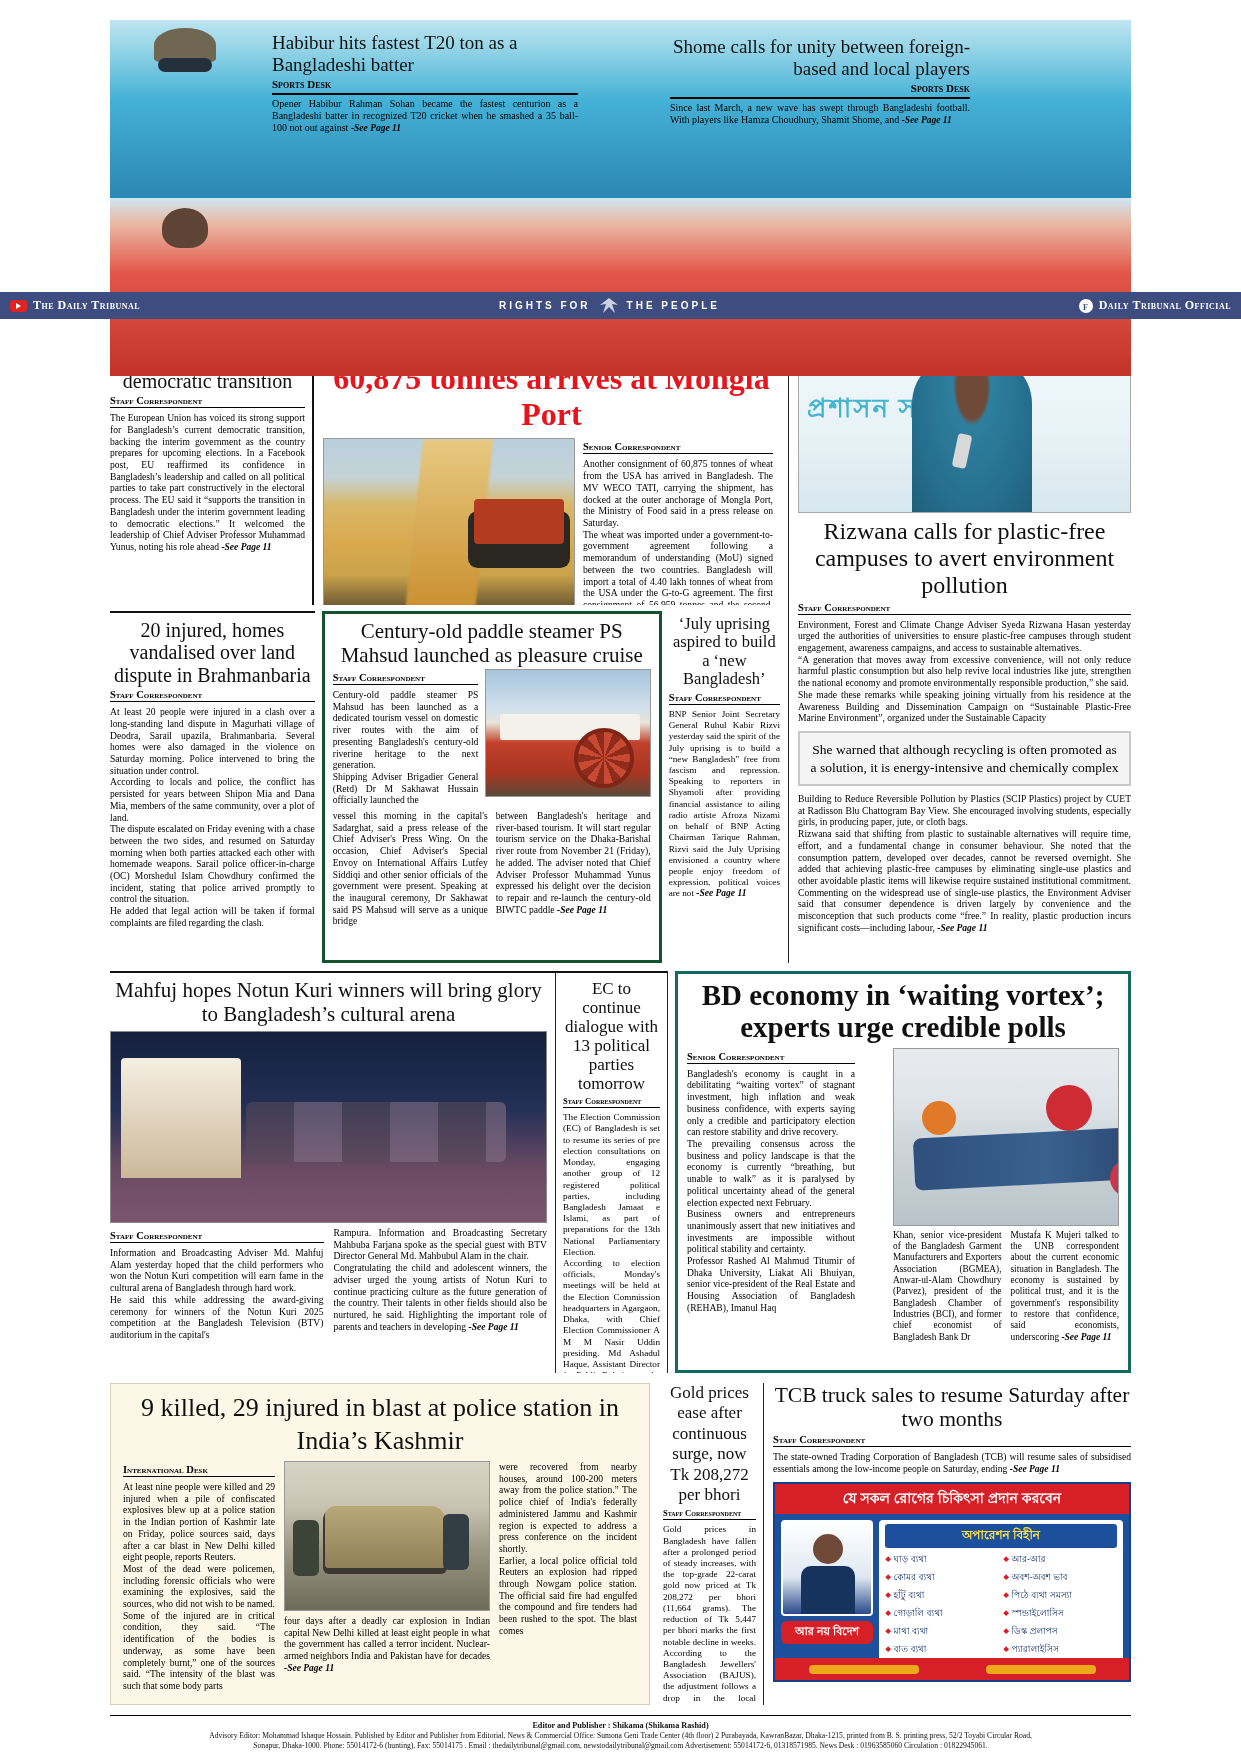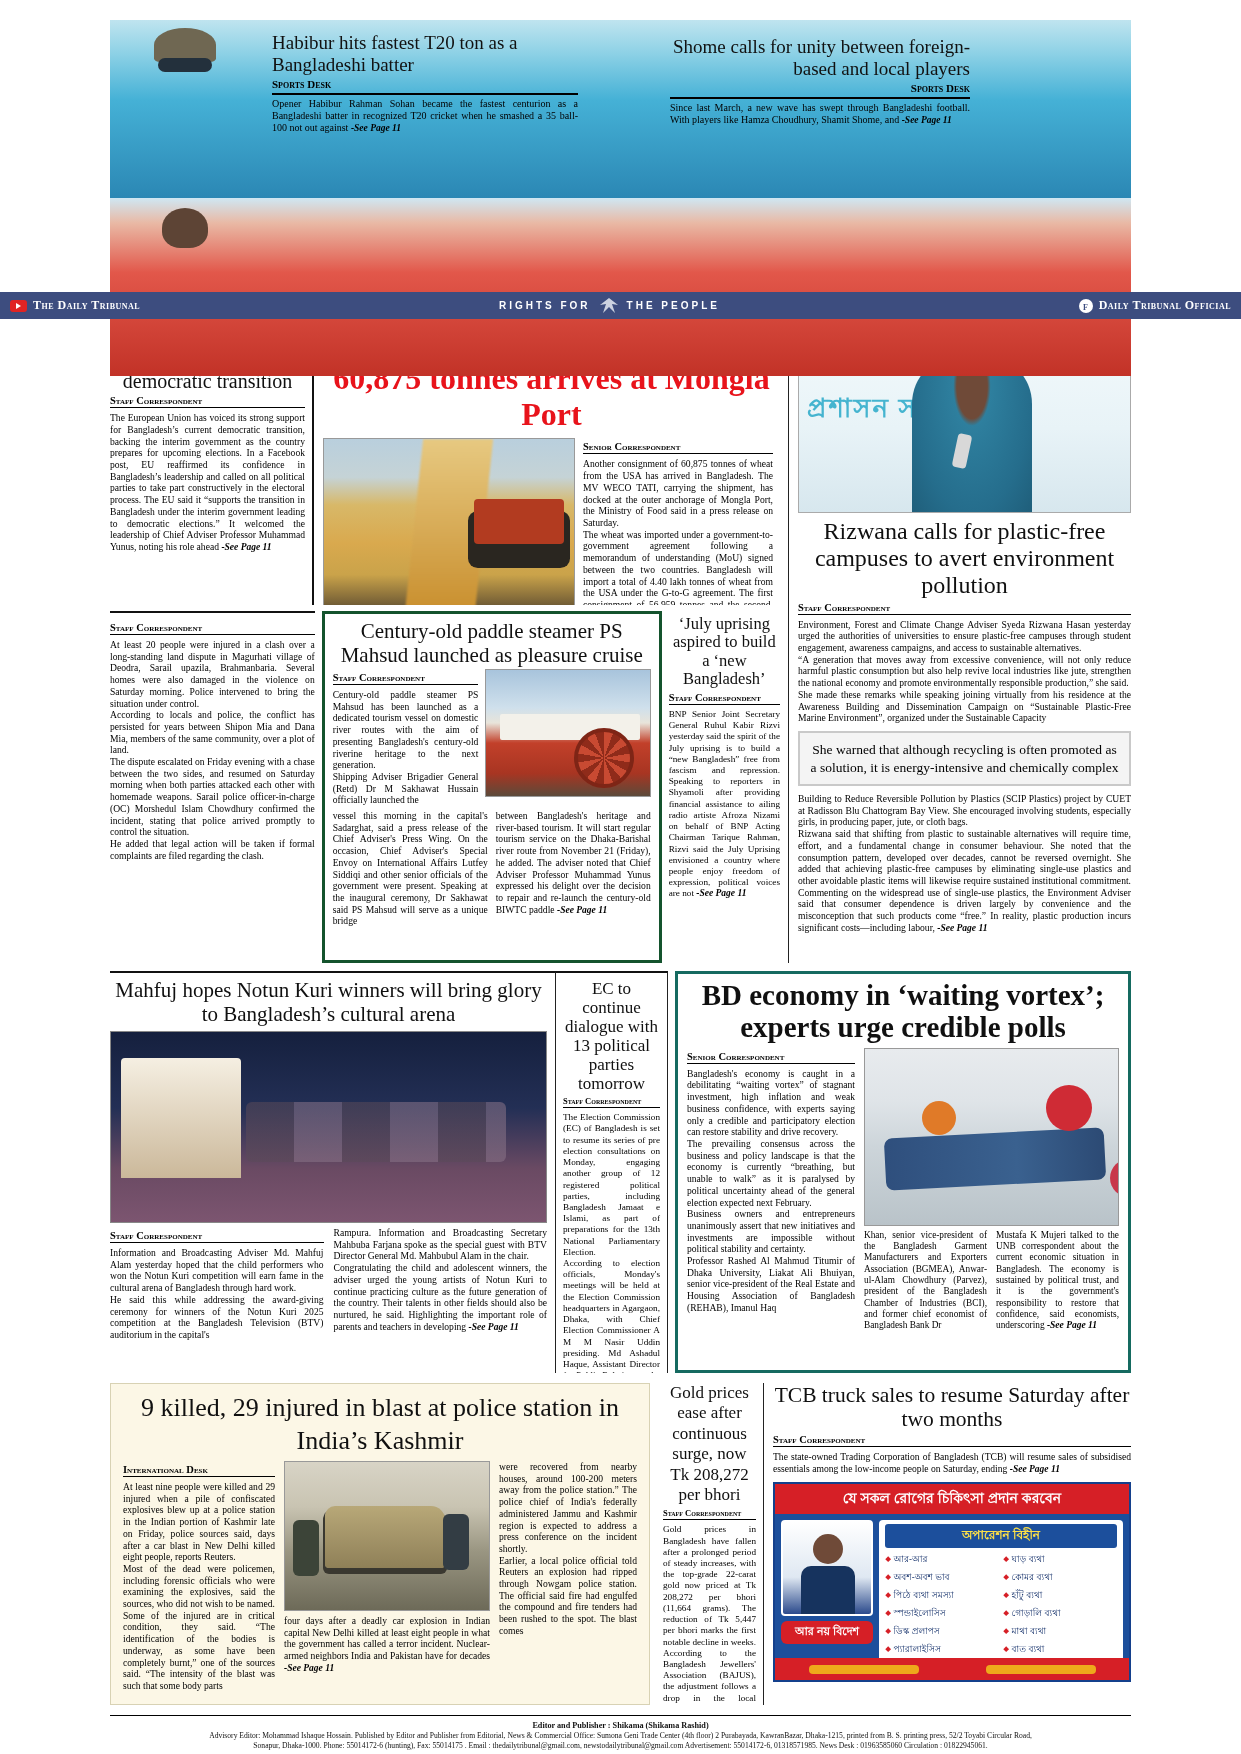--- a/index.html
+++ b/index.html
@@ -97,21 +97,21 @@
   .mahfuj-cols { display:flex; gap:10px; margin-top:4px; }
   .mahfuj-cols > div { width:50%; }
   .ec-col { width:112px; border-top:2.5px solid #111; padding:6px 7px 0 7px; border-right:1.5px solid #222; overflow:hidden; }
   .ec-head { font-size:17px; }
   .ec-col .byline { font-size:8.5px; }
   .ec-col .body { font-size:9.2px; }
   .econ-box { flex:1; border:3px solid #156a60; margin-left:7px; padding:6px 9px; overflow:hidden; }
   .econ-head { font-weight:bold; font-size:29px; line-height:1.1; }
   .econ-flex { display:flex; gap:9px; margin-top:4px; }
   .econ-main { width:168px; }
-  .econ-right { flex:1; }
+  .econ-right { flex:1;margin-left:29px; }
   .factory-img { height:178px; border:1px solid #999;
     background:linear-gradient(180deg,#e8ebee 0%,#dfe4e8 30%,#cdd5da 55%,#b9c3c9 100%); }
   .factory-img:before { content:""; position:absolute; left:20px; top:84px; width:220px; height:52px; background:linear-gradient(90deg,#2f4f7d,#3a618f 60%,#2c4a74); border-radius:8px; transform:rotate(-3deg); }
   .factory-img:after { content:""; position:absolute; right:26px; top:36px; width:46px; height:46px; border-radius:50%; background:#cf2b35; box-shadow:-130px 10px 0 -6px #e07a28, 60px 70px 0 -4px #c8374a; }
   .econ-bottom { display:flex; gap:9px; margin-top:4px; }
   .econ-bottom .body { width:50%; font-size:9.3px; }
 
   
   .main-bottom { display:flex; margin-top:10px; height:322px; }
   .kashmir-box { width:540px; background:#fcf7e6; border:1px solid #d8d2b4; padding:8px 12px; overflow:hidden; }
@@ -224,20 +224,21 @@
                 <div class="byline">Senior Correspondent</div>
                 <div class="body">Another consignment of 60,875 tonnes of wheat from the USA has arrived in Bangladesh. The MV WECO TATI, carrying the shipment, has docked at the outer anchorage of Mongla Port, the Ministry of Food said in a press release on Saturday.
 The wheat was imported under a government-to-government agreement following a memorandum of understanding (MoU) signed between the two countries. Bangladesh will import a total of 4.40 lakh tonnes of wheat from the USA under the G-to-G agreement. The first consignment of 56,959 tonnes and the second, containing 60,802 tonnes, reached Bangladesh on 25 October and 3 November, respectively. With the third shipment of 60,875 tonnes, a total of 1,78,636 tonnes of wheat has arrived in the country. Samples from the shipment underwent physical testing and necessary arrangements have already been made to ensure smooth unloading of wheat, read the release.</div>
               </div>
             </div>
           </div>
         </div>
 
         <div class="rowB">
           <div class="injured-col">
+            <div class="headline injured-head">20 injured, homes vandalised over land dispute in Brahmanbaria</div>
             <div class="byline">Staff Correspondent</div>
             <div class="body">At least 20 people were injured in a clash over a long-standing land dispute in Magurhati village of Deodra, Sarail upazila, Brahmanbaria. Several homes were also damaged in the violence on Saturday morning. Police intervened to bring the situation under control.
 According to locals and police, the conflict has persisted for years between Shipon Mia and Dana Mia, members of the same community, over a plot of land.
 The dispute escalated on Friday evening with a chase between the two sides, and resumed on Saturday morning when both parties attacked each other with homemade weapons. Sarail police officer-in-charge (OC) Morshedul Islam Chowdhury confirmed the incident, stating that police arrived promptly to control the situation.
 He added that legal action will be taken if formal complaints are filed regarding the clash.</div>
           </div>
           <div class="steamer-box">
             <div class="headline steamer-head">Century-old paddle steamer PS Mahsud launched as pleasure cruise</div>
             <div class="steamer-flex">
               <div class="steamer-txt">
@@ -358,35 +359,35 @@
           <div class="ad-header" lang="bn">যে সকল রোগের চিকিৎসা প্রদান করবেন</div>
           <div class="ad-body">
             <div class="ad-doc">
               <div class="ad-doc-photo"></div>
               <div class="ad-badge" lang="bn">আর নয় বিদেশ</div>
             </div>
             <div class="ad-panel">
               <div class="ad-sub" lang="bn">অপারেশন বিহীন</div>
               <div class="ad-lists">
                 <ul>
+                  <li lang="bn">ঘাড় ব্যথা</li>
+                  <li lang="bn">কোমর ব্যথা</li>
+                  <li lang="bn">হাঁটু ব্যথা</li>
+                  <li lang="bn">গোড়ালি ব্যথা</li>
+                  <li lang="bn">মাথা ব্যথা</li>
+                  <li lang="bn">বাত ব্যথা</li>
+                </ul>
+                <ul>
                   <li lang="bn">আর-আর</li>
                   <li lang="bn">অবশ-অবশ ভাব</li>
                   <li lang="bn">পিঠে ব্যথা সমস্যা</li>
                   <li lang="bn">স্পন্ডাইলোসিস</li>
                   <li lang="bn">ডিস্ক প্রলাপস</li>
                   <li lang="bn">প্যারালাইসিস</li>
                 </ul>
-                <ul>
-                  <li lang="bn">ঘাড় ব্যথা</li>
-                  <li lang="bn">কোমর ব্যথা</li>
-                  <li lang="bn">হাঁটু ব্যথা</li>
-                  <li lang="bn">গোড়ালি ব্যথা</li>
-                  <li lang="bn">মাথা ব্যথা</li>
-                  <li lang="bn">বাত ব্যথা</li>
-                </ul>
               </div>
             </div>
           </div>
           <div class="ad-contact">
             <span></span>
             <span></span>
           </div>
         </div>
       </div>
     </div>

